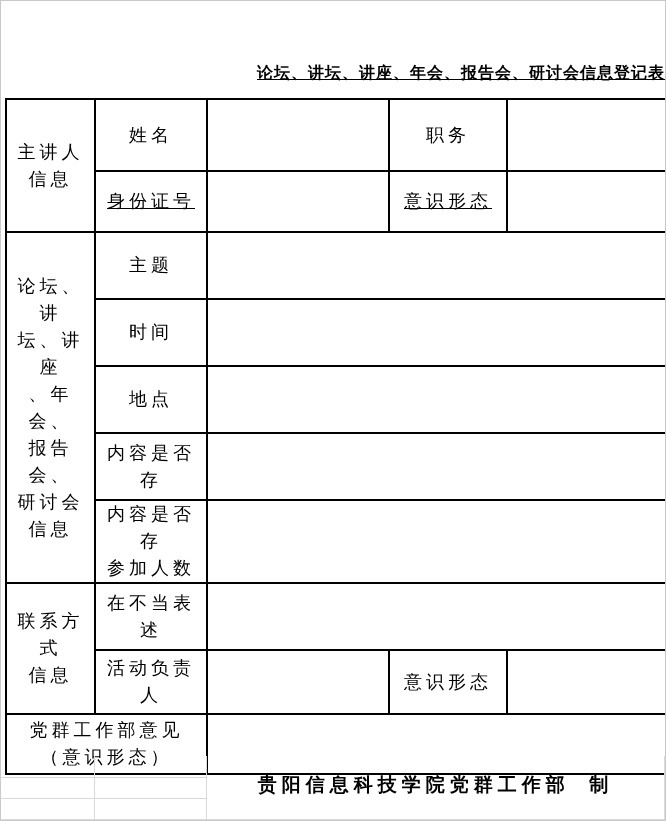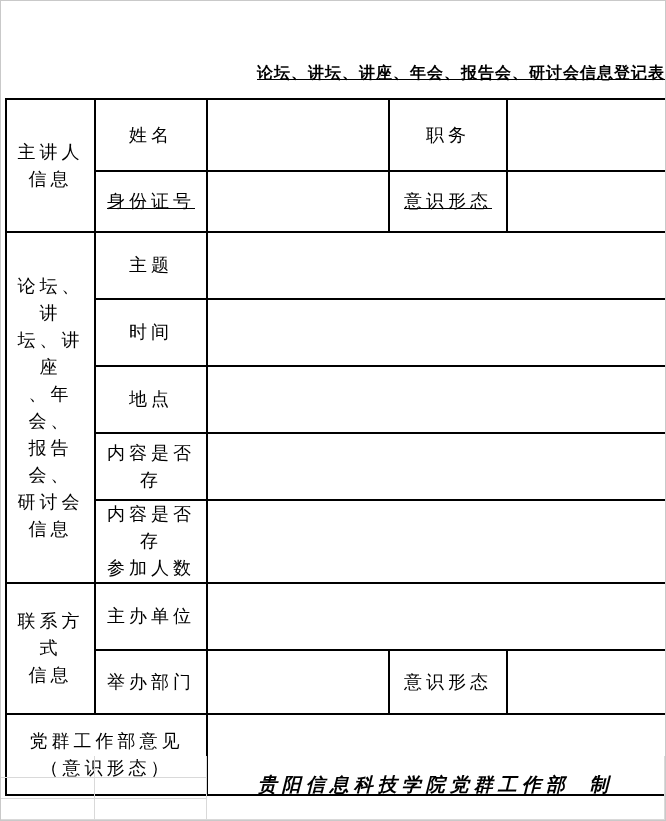--- a/index.html
+++ b/index.html
@@ -38,28 +38,27 @@
     text-align:center;
     vertical-align:middle;
     font-size:18px;
     letter-spacing:4px;
     line-height:27px;
     white-space:pre-line;
     overflow:hidden;
   }
   tr.r1{height:72px;} tr.r2{height:61px;text-decoration:underline;}
   tr.r3,tr.r4,tr.r5,tr.r6,tr.r7,tr.r8{height:67px;}
-  tr.r9{height:64px;} tr.r10{height:81px;}
+  tr.r9{height:64px;} tr.r10{height:60px;}
   .footer-note{
     position:absolute;left:205px;top:770px;width:459px;
     text-align:center;
     font-size:19px;font-weight:bold;letter-spacing:5px;
     line-height:28px;
     white-space:pre;
-    font-style:italic;
   }
   .gridline{position:absolute;background:#d9d9d9;}
   .gv{width:1px;top:755px;height:66px;}
   .gh{height:1px;left:0;width:205px;}
 </style>
 </head>
 <body>
 
 <div class="page">
 
@@ -111,25 +110,25 @@
       <td colspan="3"></td>
     </tr>
     <tr class="r7">
       <td>内容是否存
 参加人数</td>
       <td colspan="3"></td>
     </tr>
     <tr class="r8">
       <td rowspan="2">联系方式
 信息</td>
-      <td>主办单位</td>
+      <td>在不当表述</td>
       <td colspan="3"></td>
     </tr>
     <tr class="r9">
-      <td>举办部门</td>
+      <td>活动负责人</td>
       <td></td>
       <td>意识形态</td>
       <td></td>
     </tr>
     <tr class="r10">
       <td colspan="2">党群工作部意见
 （意识形态）</td>
       <td colspan="3"></td>
     </tr>
   </tbody>

